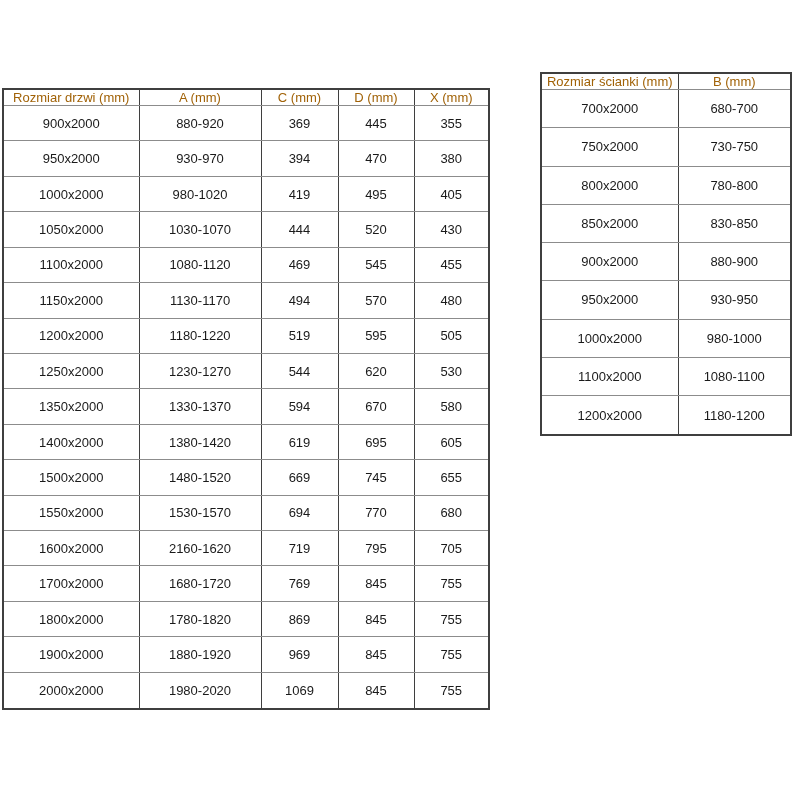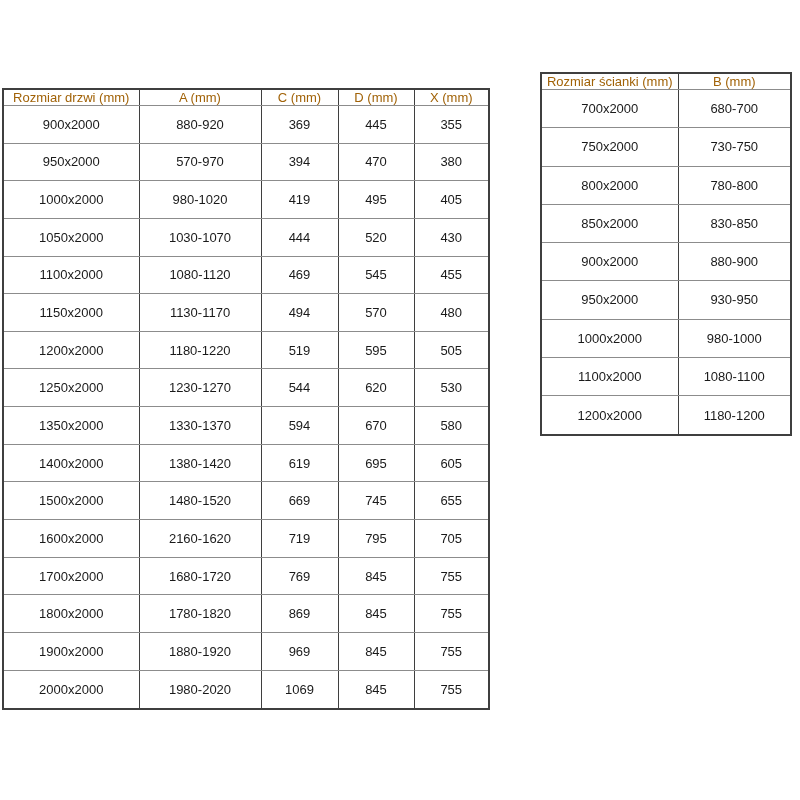--- a/index.html
+++ b/index.html
@@ -81,21 +81,21 @@
       <tbody>
         <tr>
           <td>900x2000</td>
           <td>880-920</td>
           <td>369</td>
           <td>445</td>
           <td>355</td>
         </tr>
         <tr>
           <td>950x2000</td>
-          <td>570-970</td>
+          <td>930-970</td>
           <td>394</td>
           <td>470</td>
           <td>380</td>
         </tr>
         <tr>
           <td>1000x2000</td>
           <td>980-1020</td>
           <td>419</td>
           <td>495</td>
           <td>405</td>
@@ -148,20 +148,27 @@
           <td>619</td>
           <td>695</td>
           <td>605</td>
         </tr>
         <tr>
           <td>1500x2000</td>
           <td>1480-1520</td>
           <td>669</td>
           <td>745</td>
           <td>655</td>
+        </tr>
+        <tr>
+          <td>1550x2000</td>
+          <td>1530-1570</td>
+          <td>694</td>
+          <td>770</td>
+          <td>680</td>
         </tr>
         <tr>
           <td>1600x2000</td>
           <td>2160-1620</td>
           <td>719</td>
           <td>795</td>
           <td>705</td>
         </tr>
         <tr>
           <td>1700x2000</td>

